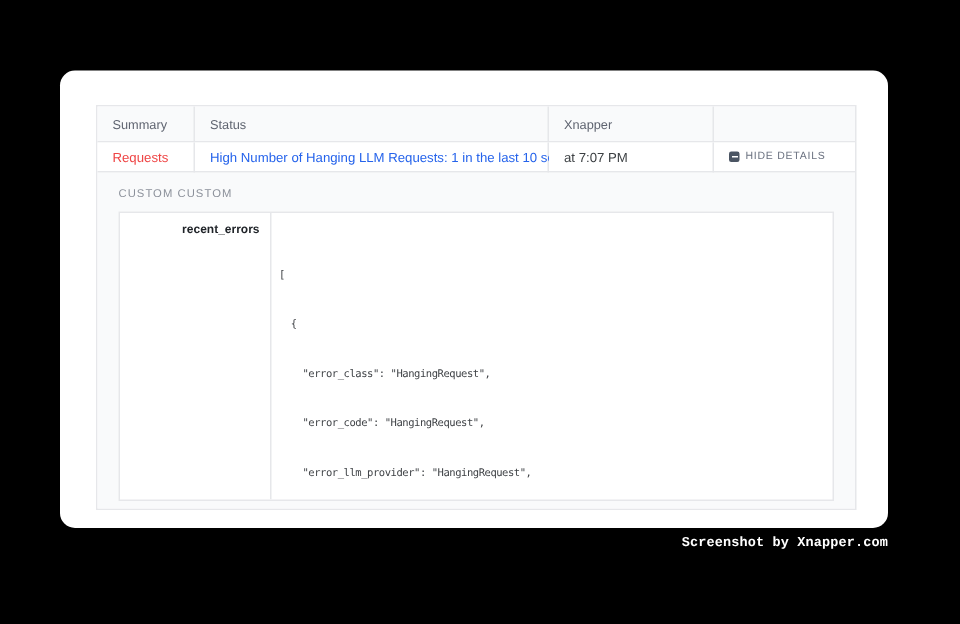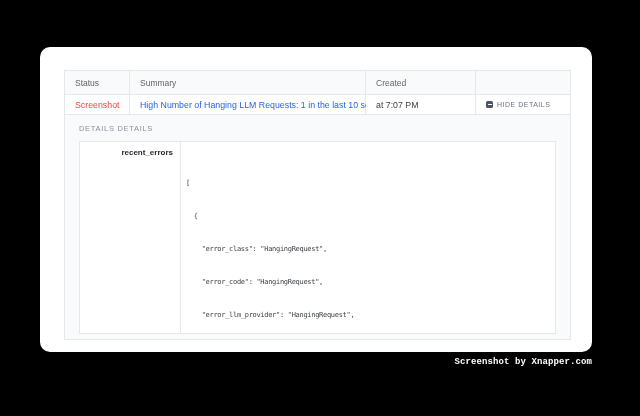--- a/index.html
+++ b/index.html
@@ -70,46 +70,46 @@
     font-size:9px; font-weight:bold; letter-spacing:0.1px;font-family:Liberation Mono, monospace;
   }
 </style>
 </head>
 <body>
 
 <div class="card">
   <div class="table-wrap">
 
     <div class="grid-row thead">
+      <div class="th">Summary</div>
       <div class="th">Status</div>
-      <div class="th">Summary</div>
-      <div class="th">Created</div>
+      <div class="th">Xnapper</div>
       <div class="th"></div>
     </div>
 
     <div class="grid-row">
       <div class="td">
-        <span class="status-text">Screenshot</span>
+        <span class="status-text">Requests</span>
       </div>
       <div class="td">
         <a class="summary-link">High Number of Hanging LLM Requests: 1 in the last 10 seconds.</a>
       </div>
       <div class="td">
         <span class="created-text">at 7:07 PM</span>
       </div>
       <div class="td">
         <button class="hide-btn">
           <span class="minus-icon"></span>
           <span>HIDE DETAILS</span>
         </button>
       </div>
     </div>
 
     <div class="details-cell">
-      <div class="details-label">DETAILS DETAILS</div>
+      <div class="details-label">CUSTOM CUSTOM</div>
       <div class="panel">
         <div class="panel-key">recent_errors</div>
         <div class="panel-code">
           <div class="code-line">[</div>
           <div class="code-line">  {</div>
           <div class="code-line">    "error_class": "HangingRequest",</div>
           <div class="code-line">    "error_code": "HangingRequest",</div>
           <div class="code-line">    "error_llm_provider": "HangingRequest",</div>
           
           

